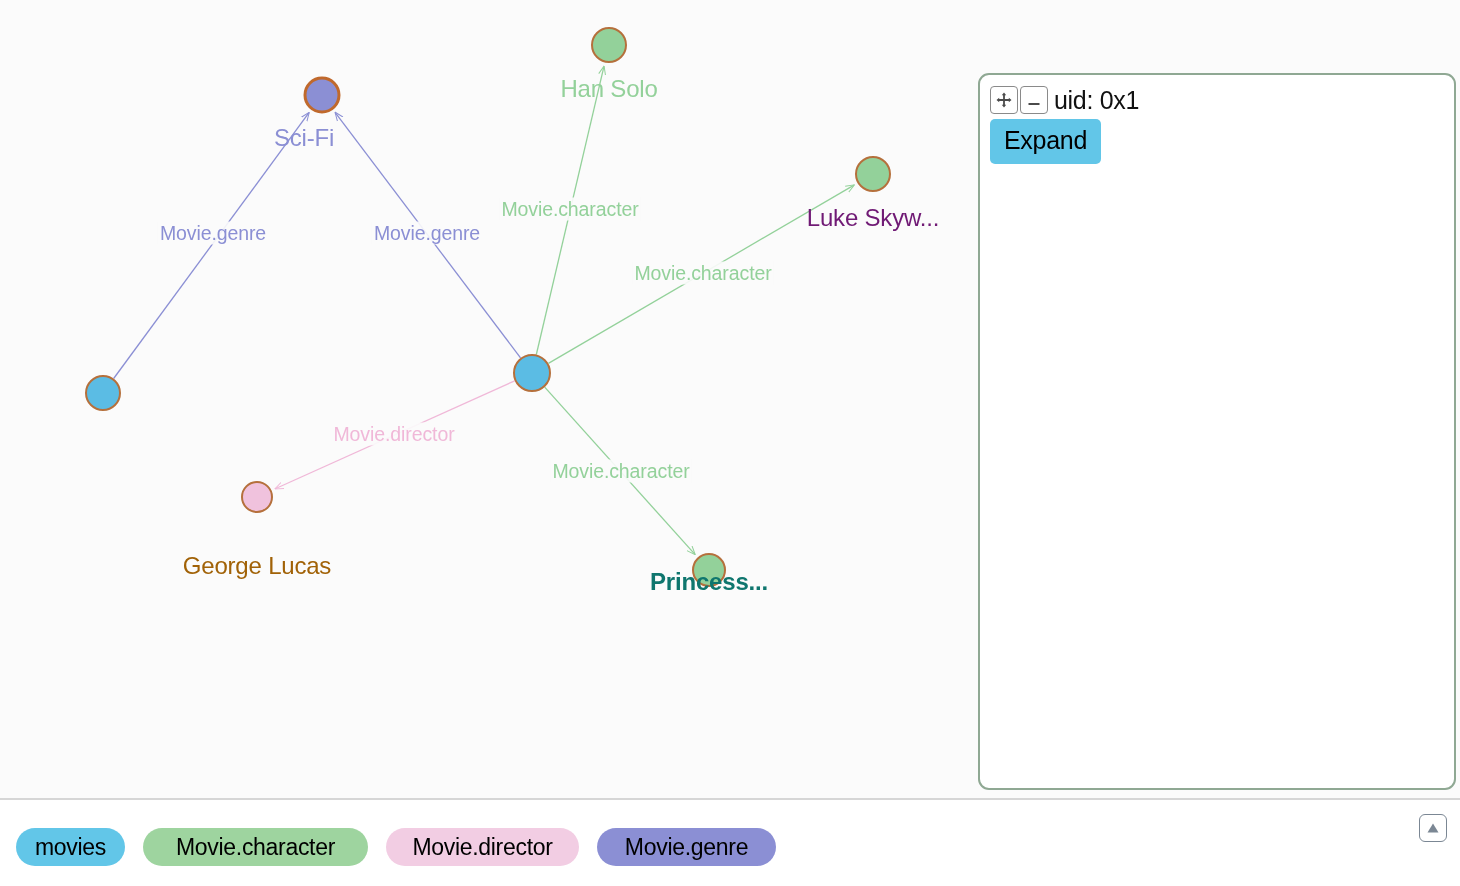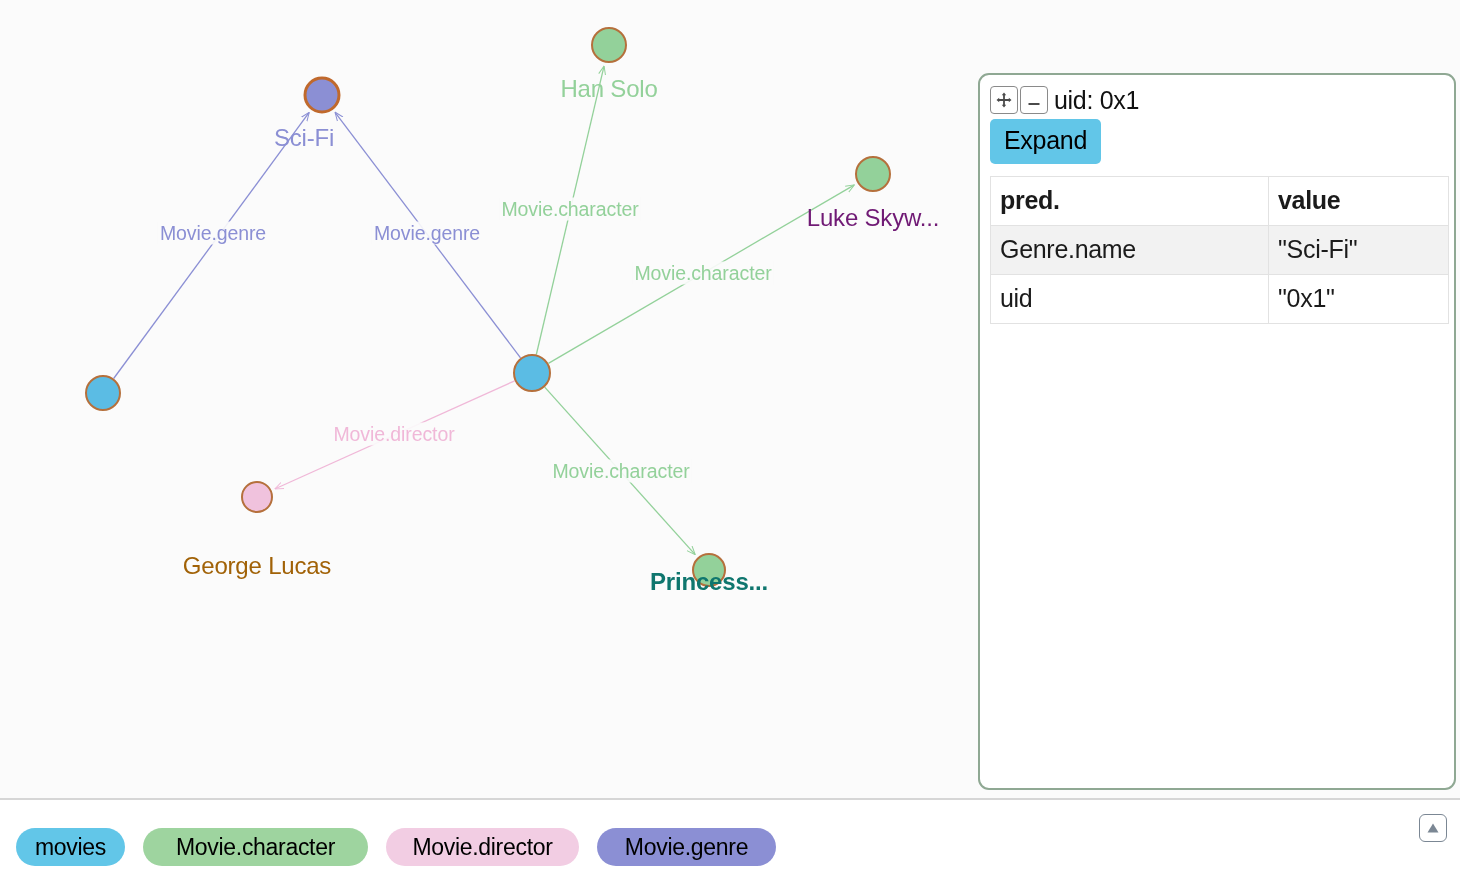--- a/index.html
+++ b/index.html
@@ -196,42 +196,20 @@
       <div class="hdr-btn">
         <svg width="18" height="18" viewBox="0 0 18 18">
           <rect x="3.5" y="12" width="11" height="2" fill="#4a4a4a"></rect>
         </svg>
       </div>
       <span class="panel-title">uid: 0x1</span>
     </div>
 
     <button class="expand-btn">Expand</button>
 
-    <table class="pred-table">
-      <colgroup>
-          <col class="c1">
-          <col class="c2">
-        </colgroup>
-      <thead>
-        <tr>
-          <th>pred.</th>
-          <th>value</th>
-        </tr>
-      </thead>
-      <tbody id="pred-tbody">
-          <tr class="alt">
-            <td>Genre.name</td>
-            <td>"Sci-Fi"</td>
-          </tr>
-          <tr>
-            <td>uid</td>
-            <td>"0x1"</td>
-          </tr>
-        </tbody>
-    </table>
   </div>
 
   <div id="legend-bar">
       <div class="legend-pill" style="background: rgb(98, 198, 232); left: 16px; top: 26px; width: 109px; justify-content: center;">movies</div>
       <div class="legend-pill" style="background: rgb(158, 212, 159); left: 143px; top: 26px; width: 225px; justify-content: center;">Movie.character</div>
       <div class="legend-pill" style="background: rgb(242, 205, 227); left: 386px; top: 26px; width: 193px; justify-content: center;">Movie.director</div>
       <div class="legend-pill" style="background: rgb(139, 143, 212); left: 597px; top: 26px; width: 179px; justify-content: center;">Movie.genre</div>
     </div>
 
   <div id="collapse-btn">

